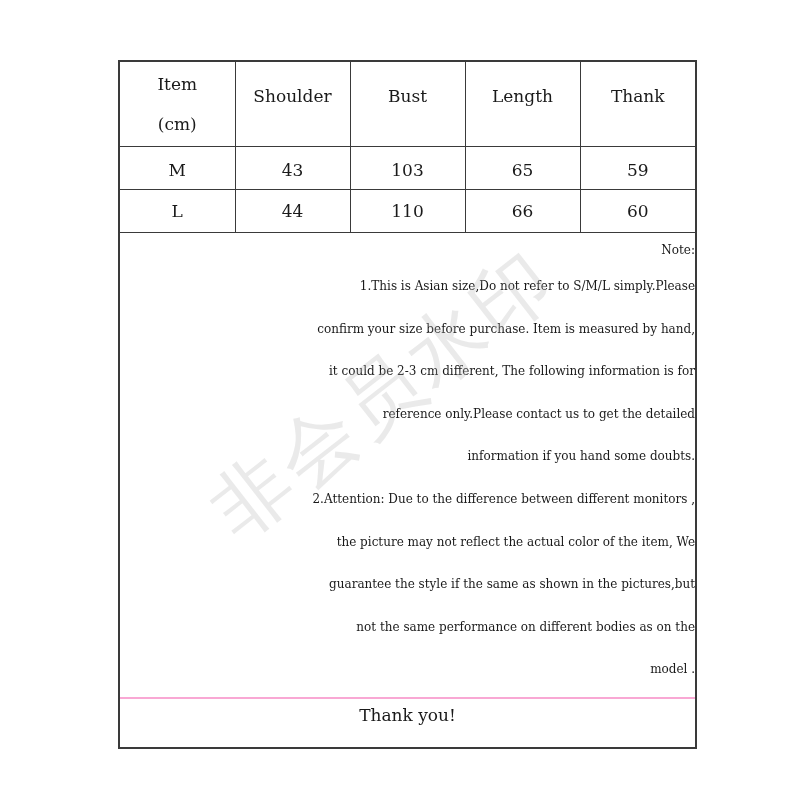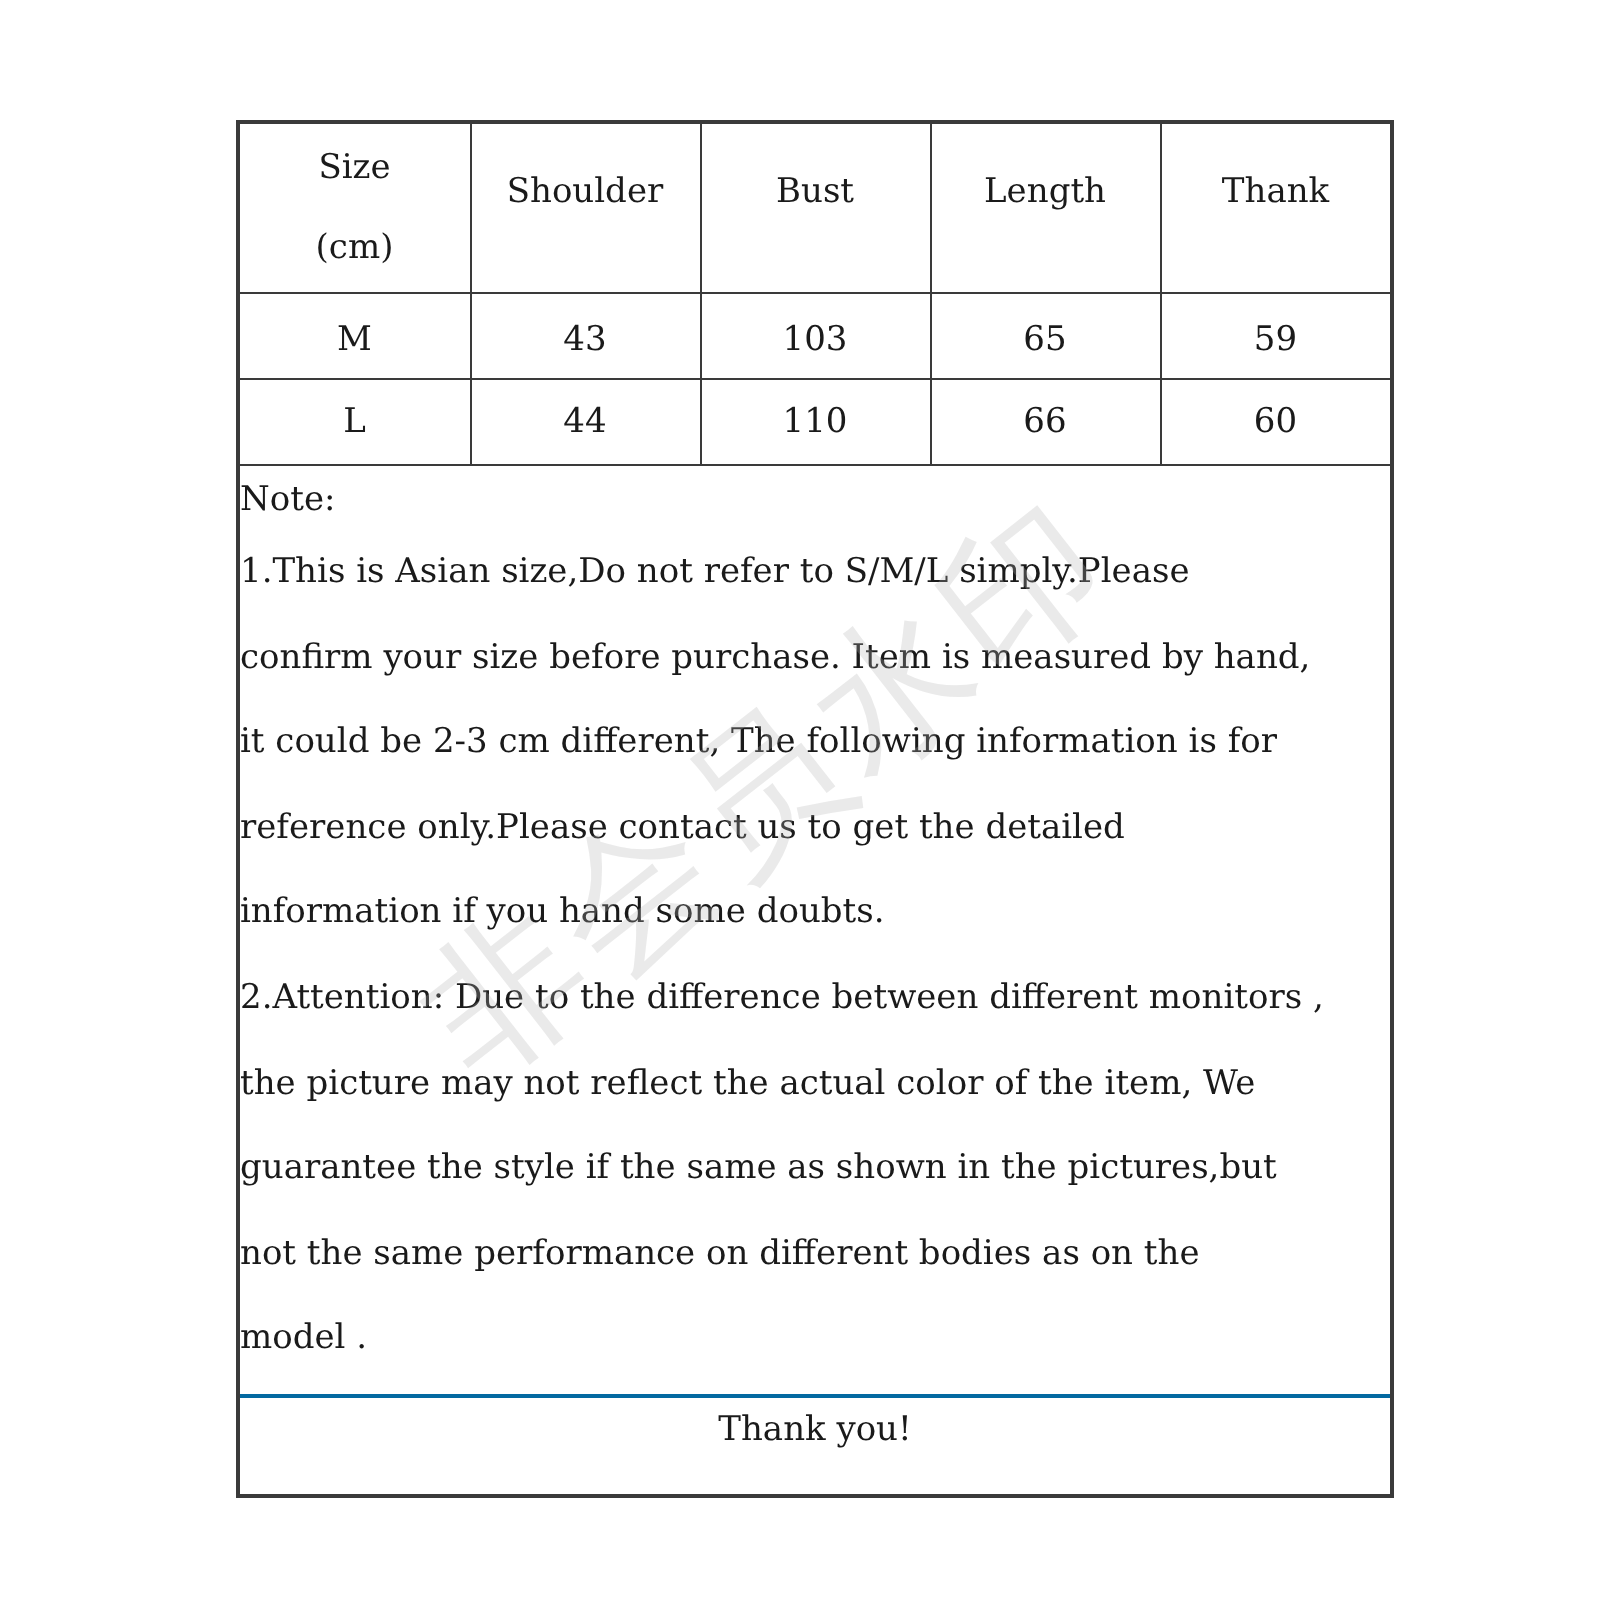--- a/index.html
+++ b/index.html
@@ -50,23 +50,23 @@
     .data-cell-text { position: relative; top: 0; }
     .row-m .data-cell-text { top: 2px; }
 
     .note-section {
       position: absolute;
       left: 0;
       top: 171px;
       width: 575px;
       height: 466px;
       box-sizing: border-box;
-      border-bottom: 2px solid #0369a1;
-      text-align: left;
-      font-size: 17px;
+      border-bottom: 2px solid #f9a8d4;
+      text-align: right;
+      font-size: 12px;
     }
     .note-title {
       line-height: 30px;
       margin-top: 2px;
     }
     .note-line {
       line-height: 42.6px;
       white-space: nowrap;
     }
     .thanks-section {
@@ -94,21 +94,21 @@
     }
   </style>
 </head>
 <body>
 
 <div class="sheet">
   <table class="size-table">
     <tbody>
         <tr class="head-row">
       <th>
-        <span class="size-head-line">Size</span>
+        <span class="size-head-line">Item</span>
         <span class="size-head-line">(cm)</span>
       </th>
       <th><span class="head-cell-text">Shoulder</span></th>
       <th><span class="head-cell-text">Bust</span></th>
       <th><span class="head-cell-text">Length</span></th>
       <th><span class="head-cell-text">Thank</span></th>
     </tr>
     <tr class="data-row row-m">
       <td><span class="data-cell-text">M</span></td>
       <td><span class="data-cell-text">43</span></td>

